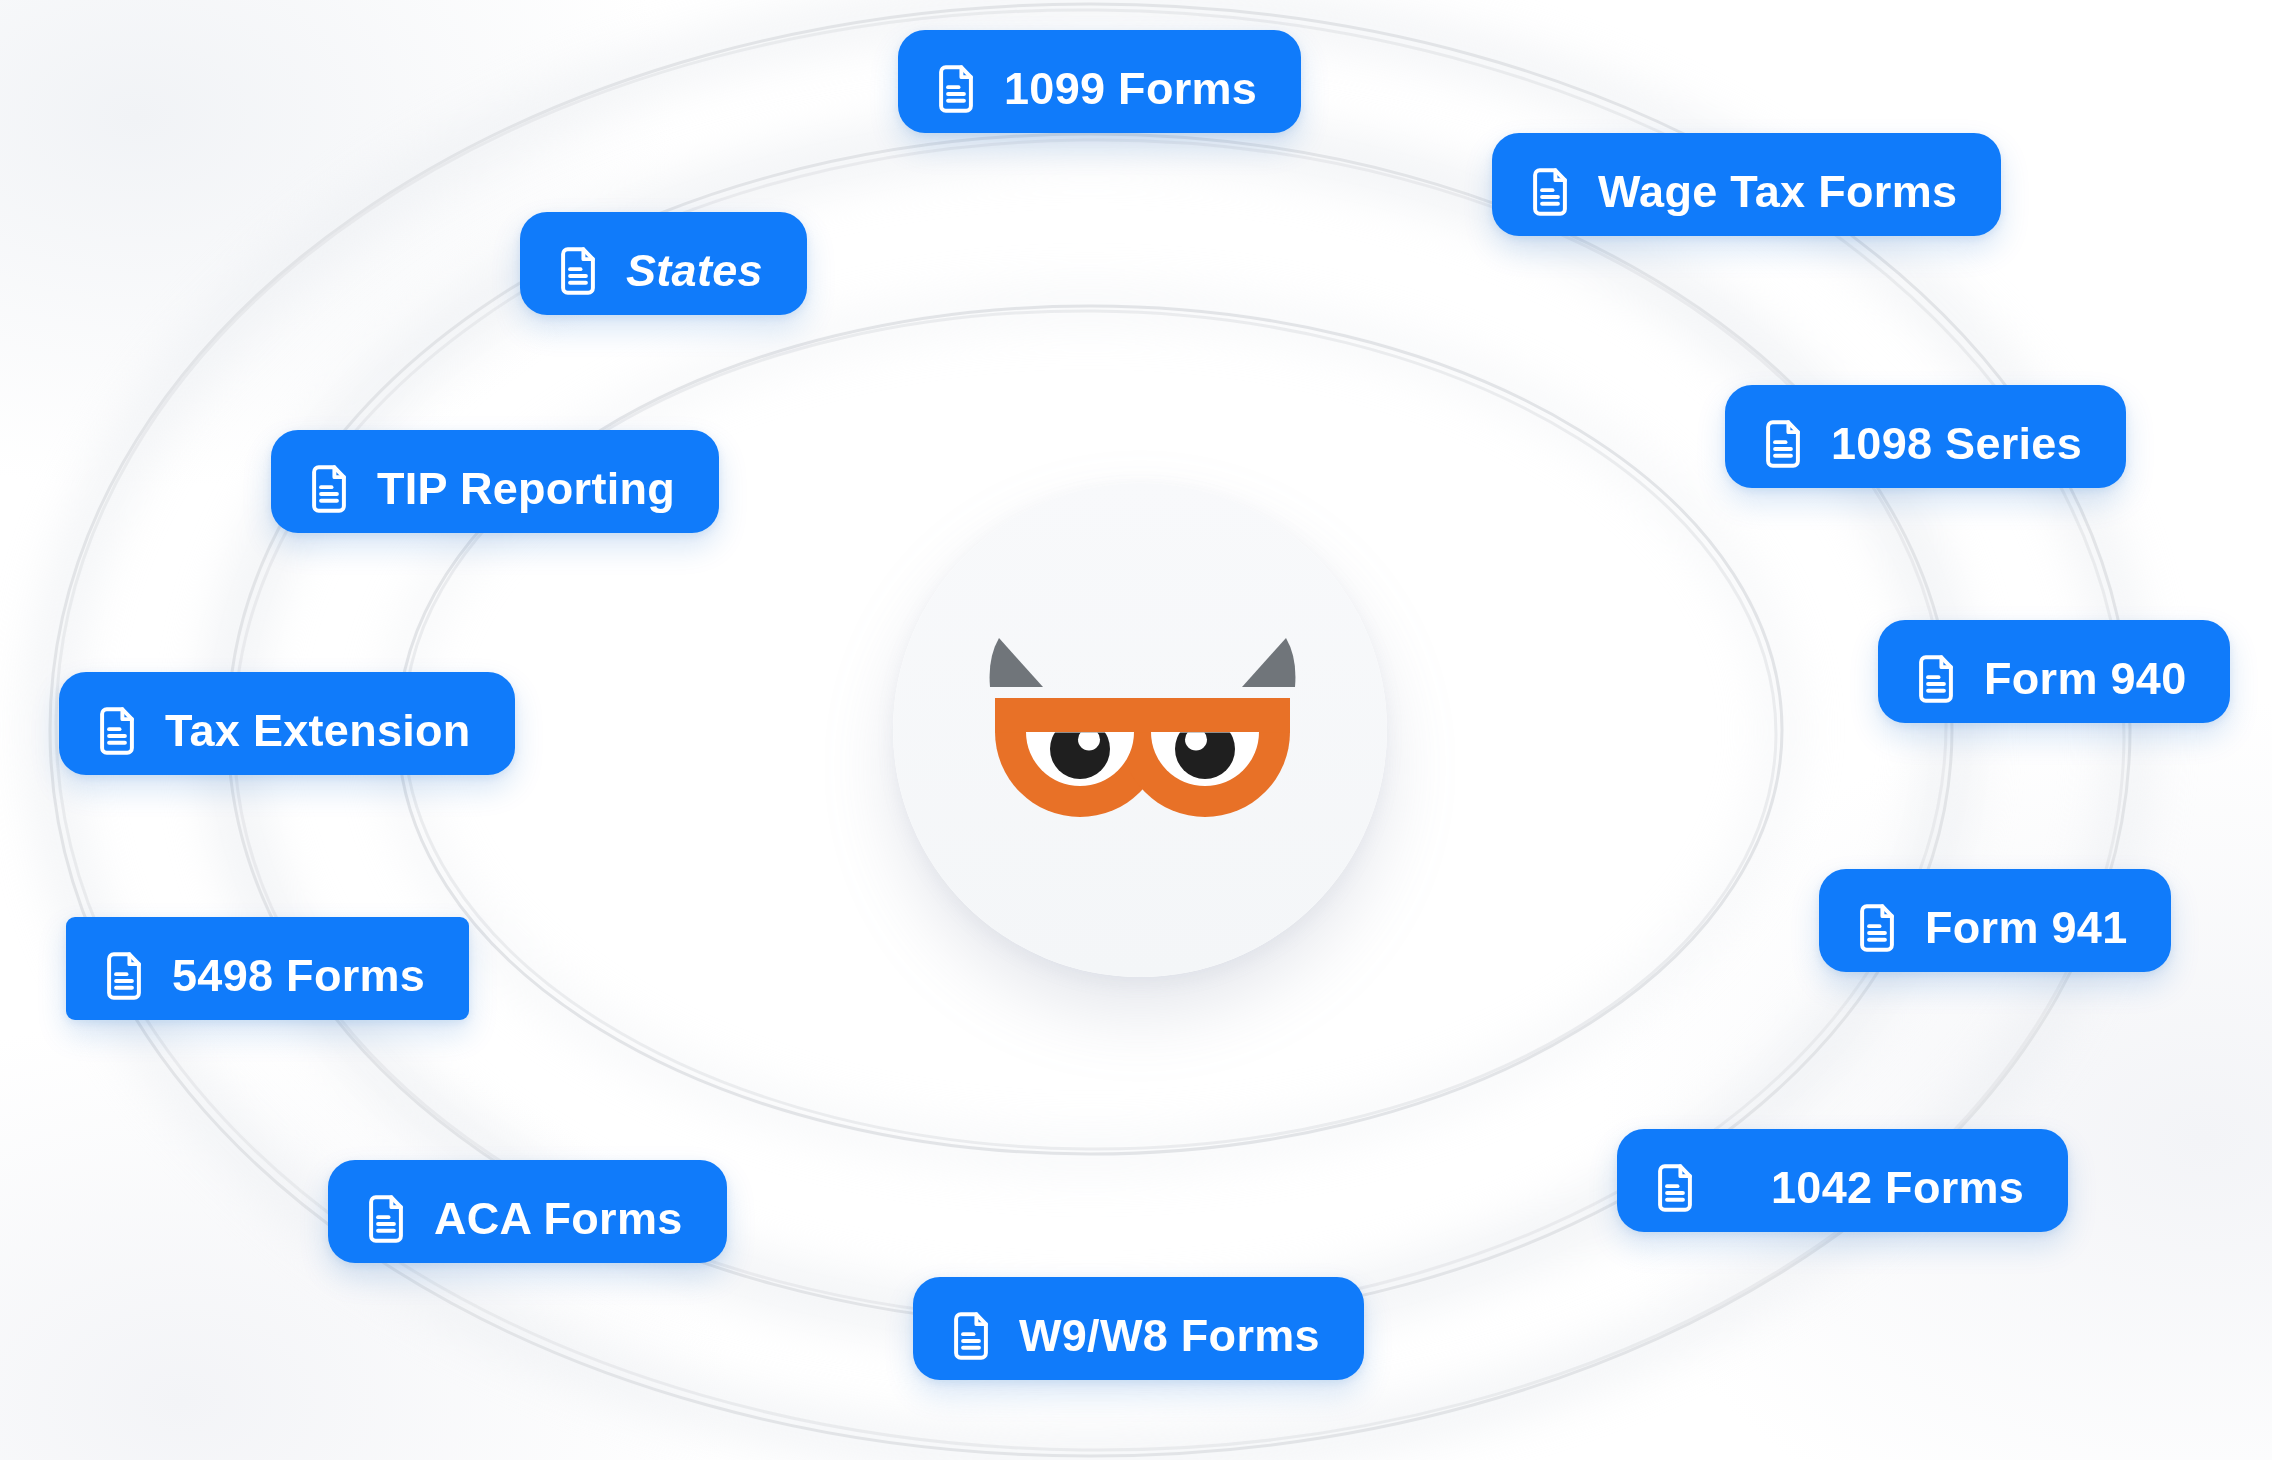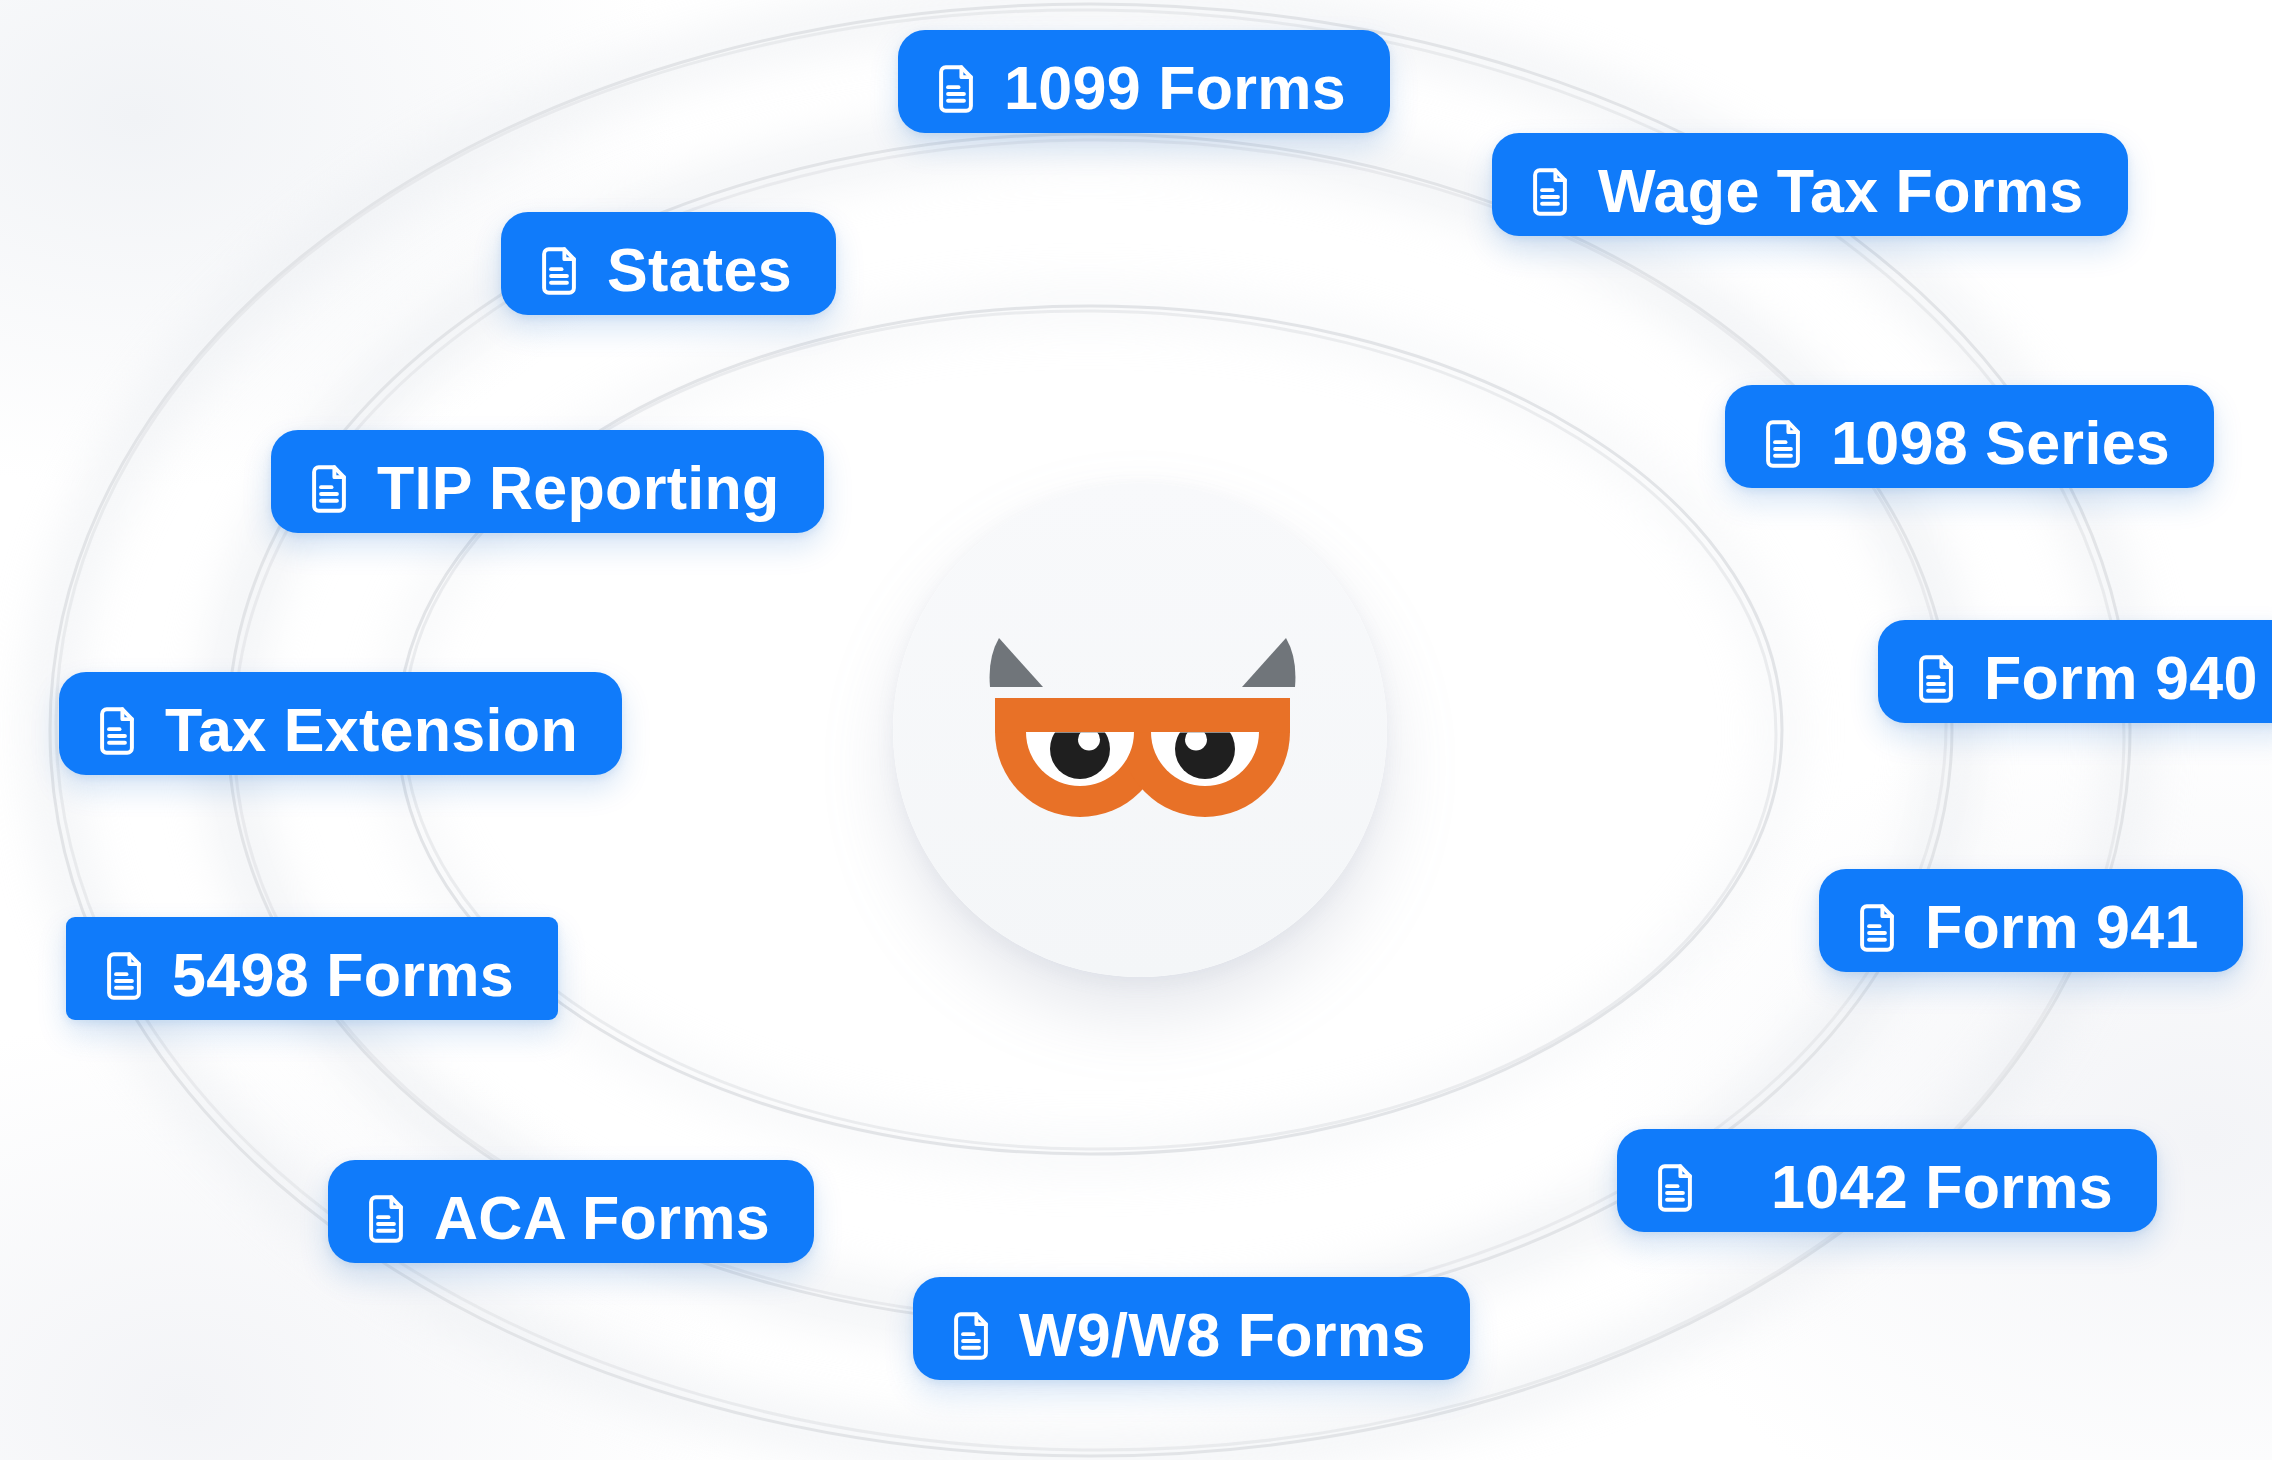--- a/index.html
+++ b/index.html
@@ -29,21 +29,21 @@
   .m-white{fill:#ffffff;}
   .m-pupil{fill:var(--pupil,#1F1F1F);}
 
   .badge{
     position:absolute; display:flex; align-items:center;
     height:103px; padding:14px 44px 0 33px; box-sizing:border-box;
     background:var(--badge-blue,#107BFA);
     border-radius:27px;
     box-shadow:0 14px 30px rgba(13,98,200,.16), 0 3px 8px rgba(13,98,200,.10);
     color:var(--badge-text,#fff);
-    font-size:61px; font-weight:600; letter-spacing:.3px; white-space:nowrap;
+    font-size:45px; font-weight:600; letter-spacing:.3px; white-space:nowrap;
     cursor:pointer;
   }
   .badge .doc-icon{display:flex; align-items:center; margin-right:23px;}
   .badge .doc-icon svg{display:block;}
   .badge .label{line-height:1;}
 </style>
 </head>
 <body>
 
 <div class="stage">
@@ -107,21 +107,21 @@
   <svg width="50" height="56" viewBox="0 0 24 26" fill="none" stroke="#ffffff" stroke-width="1.9" stroke-linecap="round" stroke-linejoin="round">
     <path d="M14.6 2.6 H7.1 c-1.25 0 -2.25 1 -2.25 2.25 v16.3 c0 1.25 1 2.25 2.25 2.25 h9.8 c1.25 0 2.25 -1 2.25 -2.25 V7.3 Z"></path>
     <path d="M14.6 2.6 V7.3 H19.15"></path>
     <path d="M8.2 12.1 h5.0"></path>
     <path d="M8.2 15.4 h7.6"></path>
     <path d="M8.2 18.6 h7.6"></path>
   </svg>
 </span>
         <span class="label">Wage Tax Forms</span>
       </div>
-      <div class="badge" style="left: 501px; top: 212px;">
+      <div class="badge" style="left: 520px; top: 212px; font-style: italic;">
         <span class="doc-icon">
   <svg width="50" height="56" viewBox="0 0 24 26" fill="none" stroke="#ffffff" stroke-width="1.9" stroke-linecap="round" stroke-linejoin="round">
     <path d="M14.6 2.6 H7.1 c-1.25 0 -2.25 1 -2.25 2.25 v16.3 c0 1.25 1 2.25 2.25 2.25 h9.8 c1.25 0 2.25 -1 2.25 -2.25 V7.3 Z"></path>
     <path d="M14.6 2.6 V7.3 H19.15"></path>
     <path d="M8.2 12.1 h5.0"></path>
     <path d="M8.2 15.4 h7.6"></path>
     <path d="M8.2 18.6 h7.6"></path>
   </svg>
 </span>
         <span class="label">States</span>

